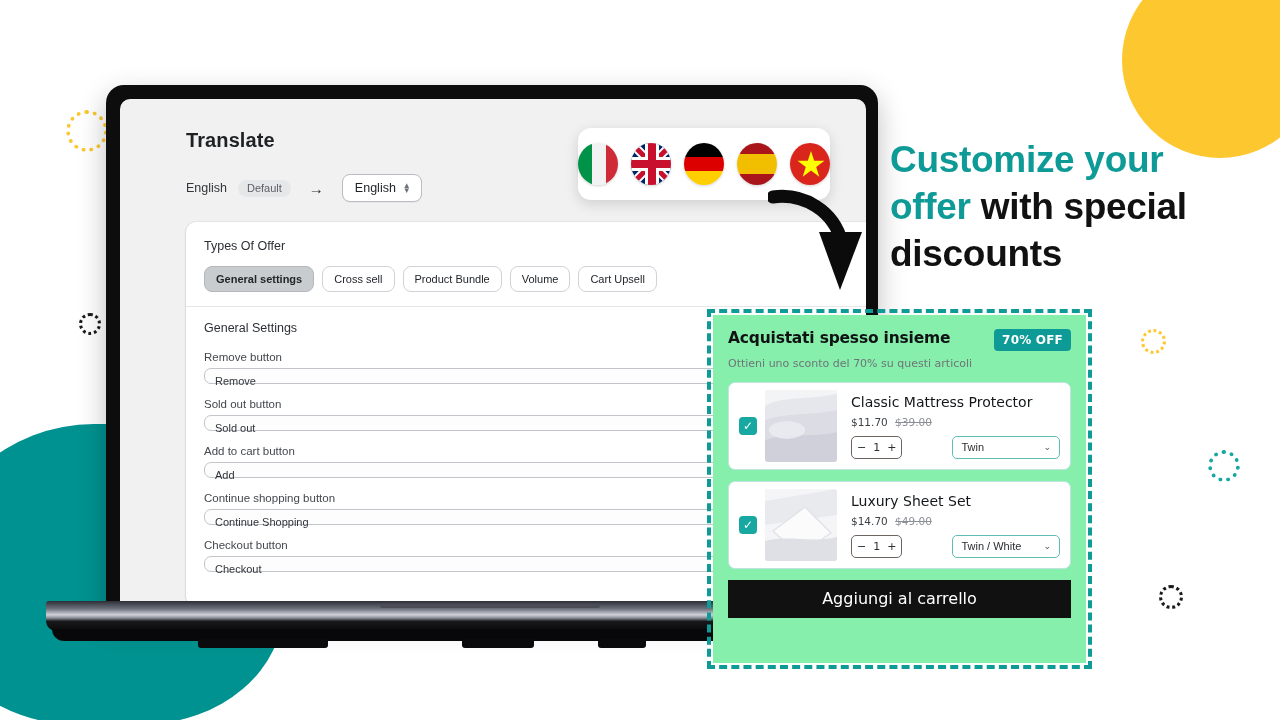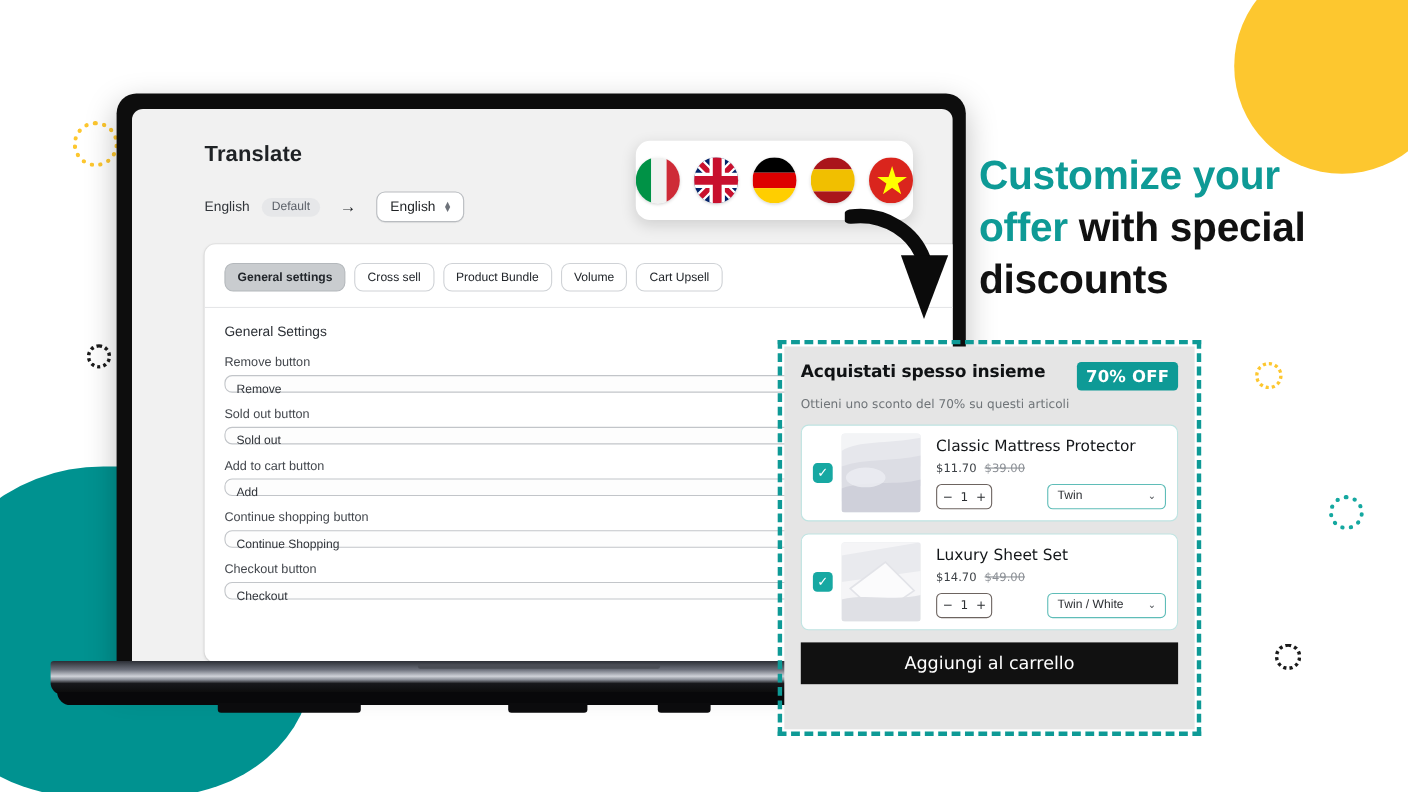--- a/index.html
+++ b/index.html
@@ -294,40 +294,40 @@
     height: 360px;
     border: 4px dashed #0E9A96;
     box-sizing: border-box;
   }
   .bundle {
     position: absolute;
     left: 713px;
     top: 315px;
     width: 373px;
     height: 348px;
-    background: #e5e5e5;
+    background: #86efac;
     box-sizing: border-box;
     padding: 14px 15px 0 15px;
     font-family: "DejaVu Sans", sans-serif;
   }
   .bundle-head {
     display: flex;
     align-items: flex-start;
     justify-content: space-between;
   }
   .bundle-title {
     font-size: 15.5px;
     font-weight: bold;
     color: #101214;
     letter-spacing: -0.2px;
   }
   .bundle-badge {
     background: #0E9A96;
     color: #ffffff;
-    font-size: 15px;
+    font-size: 12px;
     font-weight: bold;
     letter-spacing: .2px;
     border-radius: 4px;
     padding: 4px 8px;
     white-space: nowrap;
   }
   .bundle-sub {
     font-size: 11px;
     color: #6f7478;
     margin-top: 6px;
@@ -452,20 +452,21 @@
           <span class="lang-select">
             <span>English</span>
             <span class="chev-stack">
                 <span>▲</span>
                 <span>▼</span>
               </span>
           </span>
         </div>
 
         <div class="card">
+          <div class="card-section-label">Types Of Offer</div>
 
           <div class="tabs">
             <div class="tab active">General settings</div>
             <div class="tab">Cross sell</div>
             <div class="tab">Product Bundle</div>
             <div class="tab">Volume</div>
             <div class="tab">Cart Upsell</div>
           </div>
 
           <div class="divider"></div>

